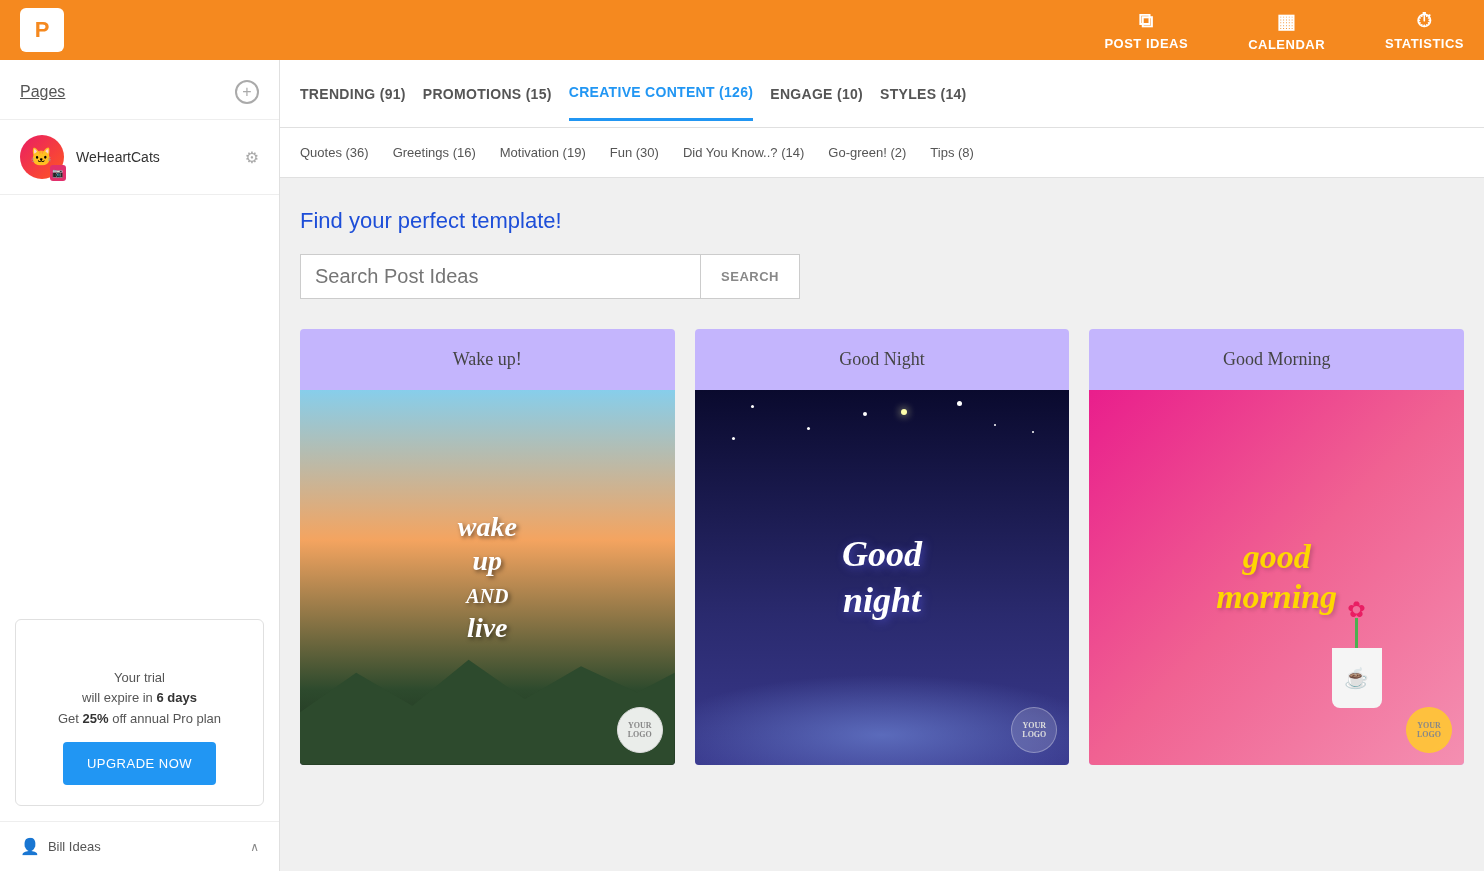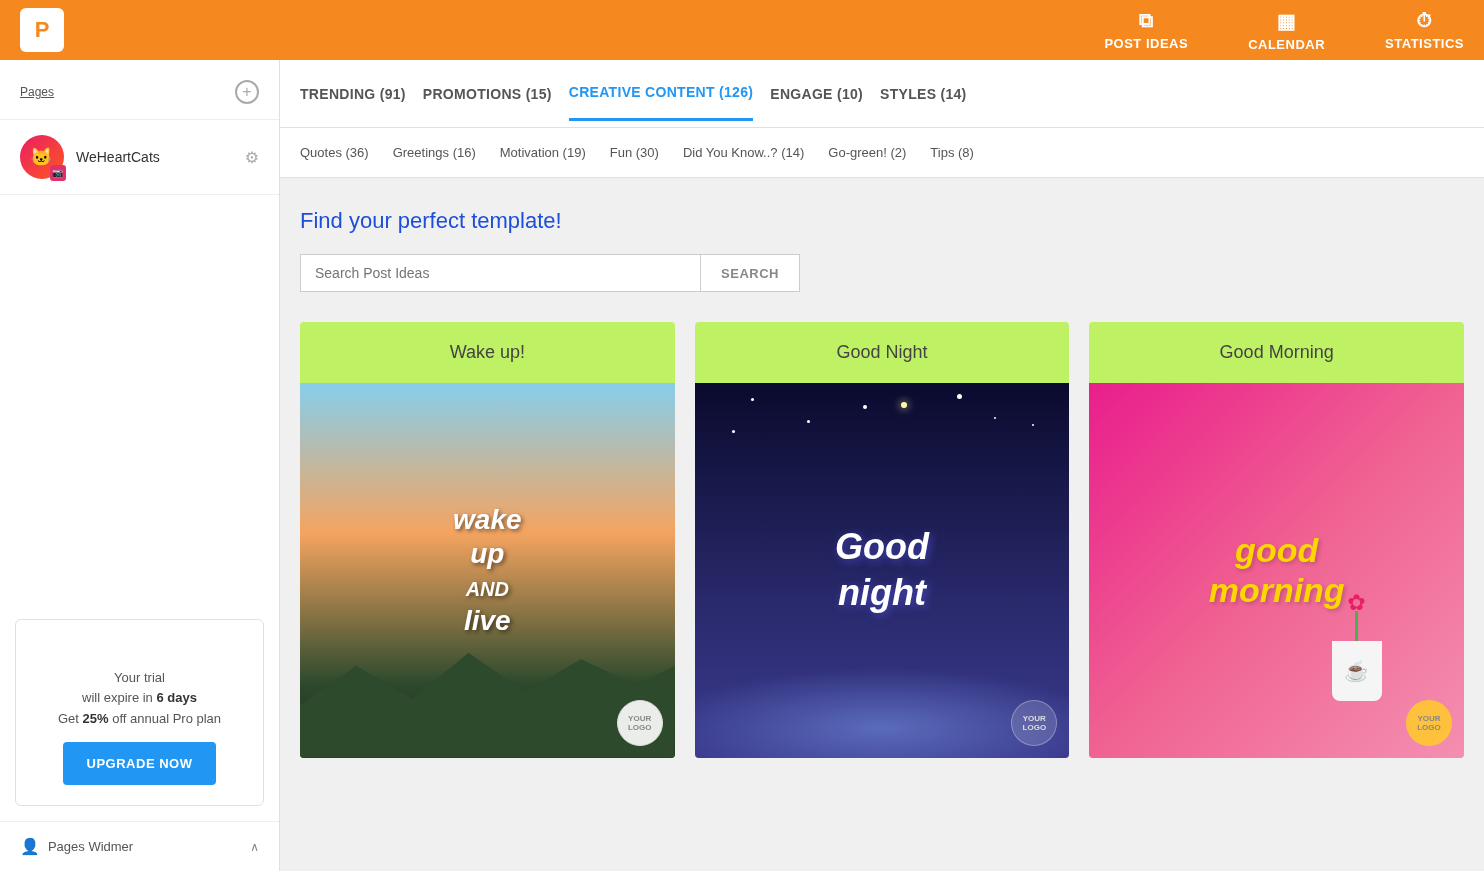--- a/index.html
+++ b/index.html
@@ -67,21 +67,21 @@
     }
     .sidebar-pages {
       display: flex;
       align-items: center;
       justify-content: space-between;
       padding: 20px 20px 15px;
       border-bottom: 1px solid #eee;
     }
     .sidebar-pages-label {
       color: #555;
-      font-size: 12px;
+      font-size: 16px;
       text-decoration: underline;
     }
     .sidebar-pages-add {
       width: 24px;
       height: 24px;
       border-radius: 50%;
       border: 2px solid #aaa;
       display: flex;
       align-items: center;
       justify-content: center;
@@ -151,21 +151,21 @@
     .upgrade-text strong {
       color: #333;
     }
     .upgrade-btn {
       background: #2196f3;
       color: white;
       border: none;
       border-radius: 4px;
       padding: 14px 24px;
       font-size: 13px;
-      font-weight: 700;
+      font-weight: 400;
       letter-spacing: 0.5px;
       cursor: pointer;
       text-transform: uppercase;
     }
     .sidebar-user {
       display: flex;
       align-items: center;
       padding: 15px 20px;
       border-top: 1px solid #eee;
       gap: 8px;
@@ -244,21 +244,21 @@
     }
     .search-bar {
       display: flex;
       margin-bottom: 30px;
       max-width: 500px;
     }
     .search-input {
       flex: 1;
       padding: 10px 14px;
       border: 1px solid #ccc;
-      font-size: 14px;
+      font-size: 20px;
       color: #999;
       background: white;
       outline: none;
     }
     .search-btn {
       padding: 10px 20px;
       background: white;
       border: 1px solid #ccc;
       border-left: none;
       font-size: 13px;
@@ -268,24 +268,25 @@
       letter-spacing: 0.5px;
     }
 
     
     .cards-grid {
       display: grid;
       grid-template-columns: repeat(3, 1fr);
       gap: 20px;
     }
     .card {
-      background: #bef264;
+      background: #c4b5fd;
       border-radius: 4px;
       overflow: hidden;
       cursor: pointer;
+      font-family: Liberation Serif, serif;
     }
     .card-title {
       padding: 20px;
       text-align: center;
       font-size: 18px;
       color: #444;
       font-weight: 400;
     }
     .card-image {
       width: 100%;
@@ -432,21 +433,21 @@
     <div class="sidebar-spacer"></div>
     <div class="sidebar-upgrade-box">
       <p class="upgrade-text">
         Your trial<br>will expire in <strong>6 days</strong><br>
         Get <strong>25%</strong> off annual Pro plan
       </p>
       <button class="upgrade-btn">UPGRADE NOW</button>
     </div>
     <div class="sidebar-user">
       <span class="user-icon">👤</span>
-      <span>Pages Widmer</span>
+      <span>Bill Ideas</span>
       <span class="chevron-icon">∧</span>
     </div>
   </div>
 
   <div class="content-area">
 
     <div class="main-tabs">
       <div class="main-tab">TRENDING (91)</div>
       <div class="main-tab">PROMOTIONS (15)</div>
       <div class="main-tab active">CREATIVE CONTENT (126)</div>

